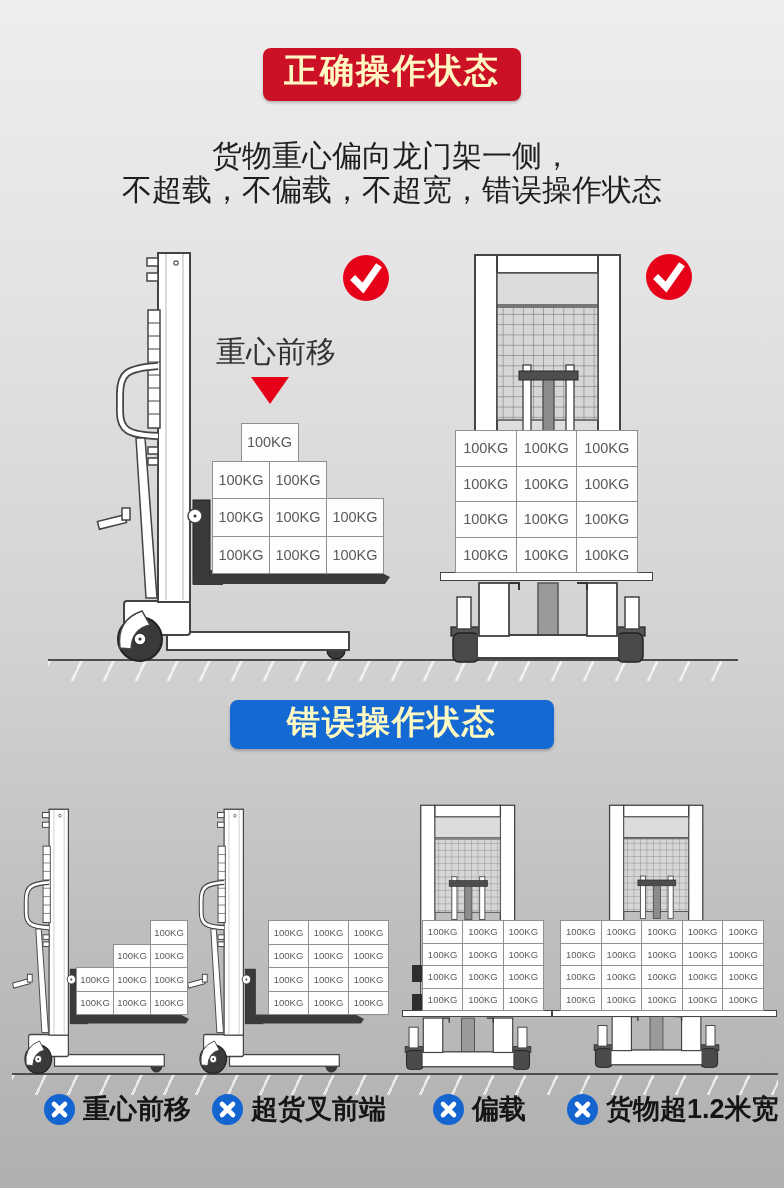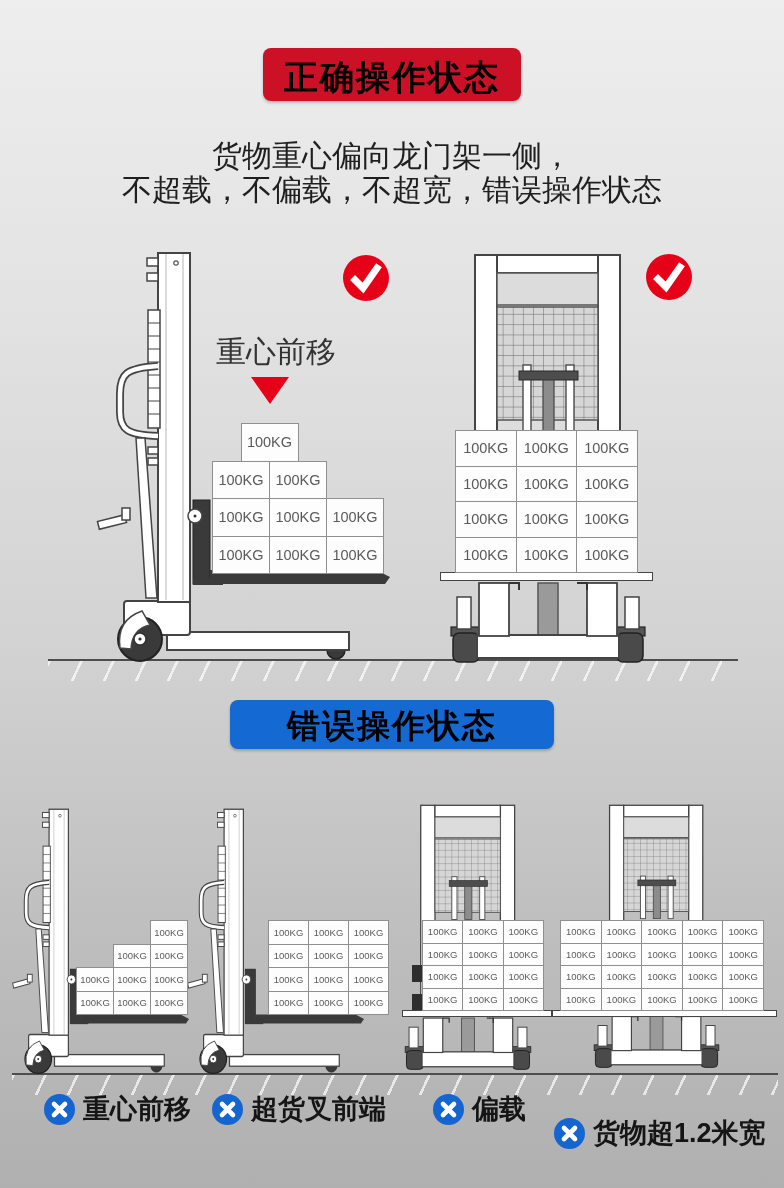--- a/index.html
+++ b/index.html
@@ -2,22 +2,22 @@
 <html><head>
 <meta charset="utf-8">
 <style>
   html,body{margin:0;padding:0;}
   #canvas{
     position:relative;width:784px;height:1188px;overflow:hidden;
     background:linear-gradient(180deg,#eeeeee 0%,#e3e3e3 25%,#d2d2d2 55%,#bdbdbd 80%,#b0b0b0 100%);
     font-family:"Liberation Sans","DejaVu Sans",sans-serif;
   }
   
-  .banner{position:absolute;display:flex;align-items:flex-end;justify-content:center;
-    color:#000000;font-weight:bold;border-radius:8px;letter-spacing:2px;z-index:6;
+  .banner{position:absolute;display:flex;align-items:flex-start;justify-content:center;
+    color:#fef9c3;font-weight:bold;border-radius:8px;letter-spacing:2px;z-index:6;
     box-shadow:0 2px 3px rgba(0,0,0,0.22);}
   .banner.red{left:263px;top:48px;width:258px;height:53px;background:#cc1127;font-size:34px;}
   .banner.blue{left:230px;top:700px;width:324px;height:49px;background:#1569d2;font-size:33px;}
   
   .subtitle{position:absolute;left:0;width:784px;text-align:center;color:#1f1f1f;
     font-size:30px;font-weight:500;z-index:6;}
   .subtitle.l1{top:136px;} .subtitle.l2{top:170px;}
   
   .cog-label{position:absolute;left:216px;top:332px;font-size:30px;font-weight:500;color:#333;z-index:6;}
   .cog-arrow{position:absolute;left:251px;top:377px;width:0;height:0;z-index:6;
@@ -35,21 +35,21 @@
   
   .platform{position:absolute;background:#fff;border:1.5px solid #444;box-sizing:border-box;z-index:3;}
   .heel{position:absolute;background:#2e2e2e;z-index:4;}
   
   .box-grid{position:absolute;z-index:5;}
   .cargo-box{position:absolute;box-sizing:border-box;background:#fdfdfd;border:1px solid #8f8f8f;
     color:#5a5a5a;display:flex;align-items:center;justify-content:center;font-weight:500;}
   
   .caption{position:absolute;top:1091px;display:flex;align-items:center;gap:8px;z-index:6;
     color:#151515;font-size:27px;font-weight:600;}
-  .caption.p1{left:44px;} .caption.p2{left:212px;} .caption.p3{left:433px;} .caption.p4{left:554px;margin-top:24px;}
+  .caption.p1{left:44px;} .caption.p2{left:212px;} .caption.p3{left:433px;} .caption.p4{left:567px;}
   .caption svg{display:block;}
 </style>
 </head>
 <body>
 
 <svg width="0" height="0" style="position:absolute" aria-hidden="true">
   <defs>
     <pattern id="meshpat" width="10.1" height="10.3" patternUnits="userSpaceOnUse">
       <rect width="10.1" height="10.3" fill="#d6d6d6"></rect>
       <path d="M10.1,0 V10.3 M0,10.3 H10.1" stroke="#5f5f5f" stroke-width="0.9" fill="none"></path>

